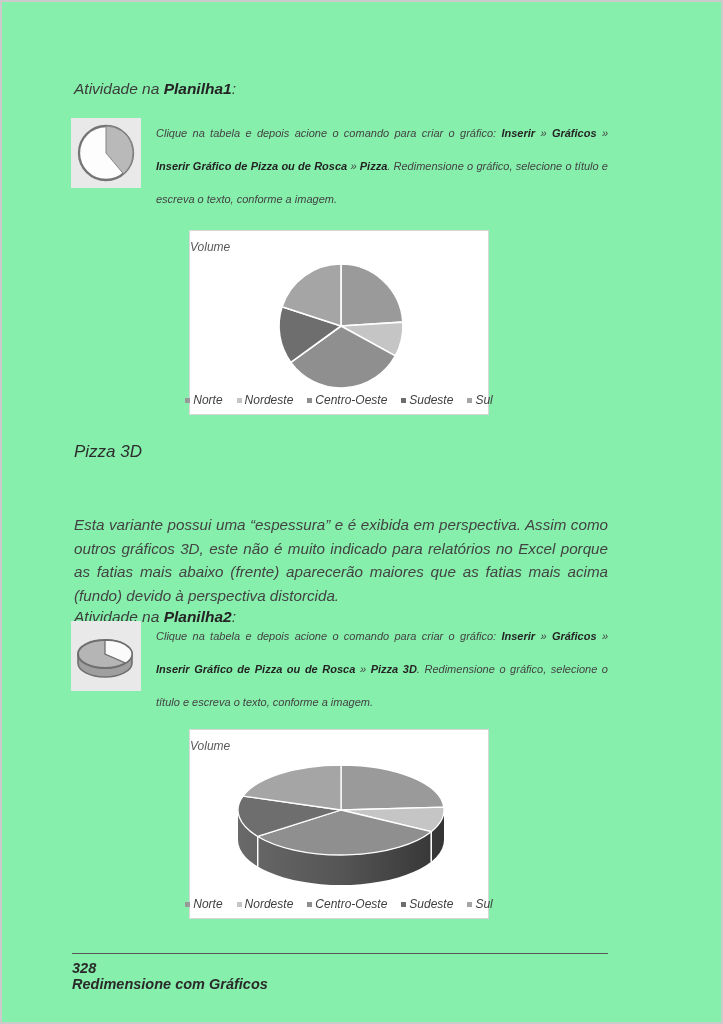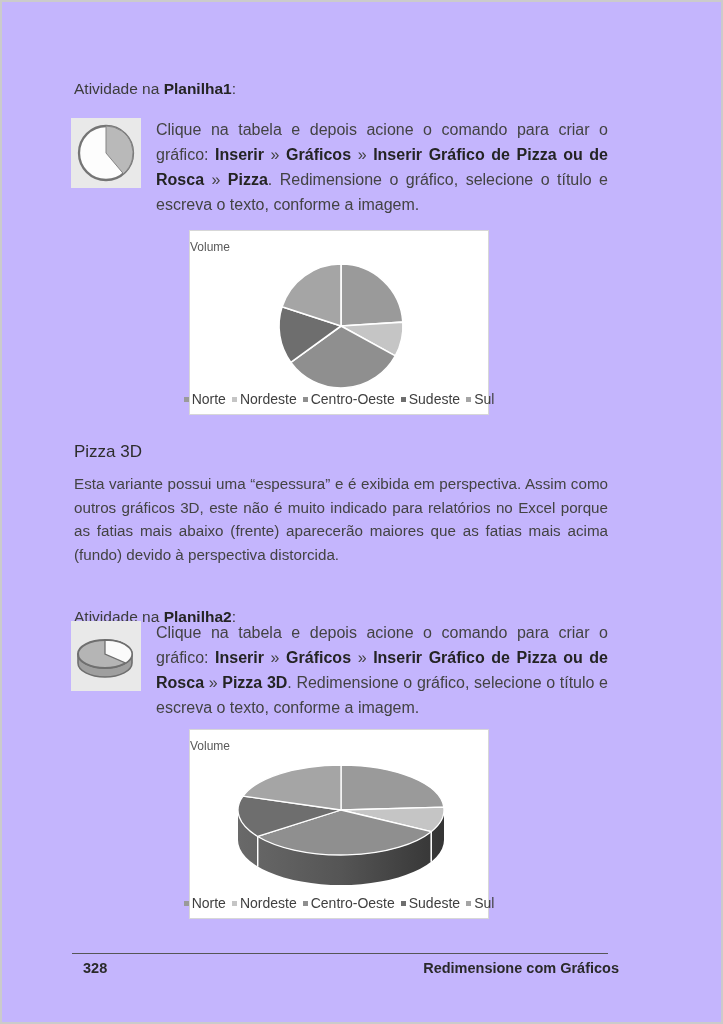--- a/index.html
+++ b/index.html
@@ -1,48 +1,49 @@
 <!DOCTYPE html>
 <html><head>
 <meta charset="utf-8">
 <style>
   html,body{margin:0;padding:0;background:#ffffff;}
   .page{
-    position:relative;width:723px;height:1024px;background:#c4b5fd;
+    position:relative;width:723px;height:1024px;background:#86efac;
     box-sizing:border-box;border:2px solid #cbcbcb;
-    font-family:"Liberation Sans", sans-serif;color:#3f3f3f;overflow:hidden;
+    font-family:"Liberation Sans", sans-serif;color:#3f3f3f;overflow:hidden;font-style:italic;
   }
   .abs{position:absolute;}
   .activity-line{font-size:15.5px;color:#3c3c3c;}
   .bseg{font-weight:bold;color:#242424;}
   .instruction{
-    font-size:16px;line-height:25px;text-align:justify;color:#434343;
+    font-size:11px;line-height:33px;text-align:justify;color:#434343;
     width:452px;
   }
   .body-para{
     font-size:15.2px;line-height:23.6px;text-align:justify;color:#434343;
     width:534px;
+    margin-top:41px;
   }
   .section-heading{font-size:17px;color:#2d2d2d;}
   .icon-tile{
     width:70px;height:70px;background:#e9e9e9;border-radius:2px;
     display:flex;align-items:center;justify-content:center;
   }
   .chart-frame{
     background:#ffffff;border:1px solid #d7d7d7;box-sizing:border-box;
   }
   .chart-title{
     position:absolute;top:9px;left:0;width:100%;text-align:left;
     font-size:12px;color:#595959;z-index:2;
   }
   .pie-svg{position:absolute;left:0;top:0;z-index:1;}
   .legend{
     position:absolute;bottom:7px;left:0;width:100%;z-index:2;
-    display:flex;justify-content:center;gap:6px;
-    font-size:14px;color:#3f3f3f;align-items:center;
+    display:flex;justify-content:center;gap:14px;
+    font-size:12px;color:#3f3f3f;align-items:center;
   }
   .legend-item{display:inline-flex;align-items:center;gap:3px;white-space:nowrap;}
   .legend-swatch{width:5px;height:5px;display:inline-block;}
   .footer-rule{border-top:1.6px solid #565656;width:536px;}
   .footer-row{
     width:536px;display:flex;justify-content:space-between;
     font-size:14.5px;font-weight:bold;color:#2a2a2a;
   }
 </style>
 </head>
@@ -149,18 +150,18 @@
           <span>Sudeste</span>
         </span>
         <span class="legend-item">
           <span class="legend-swatch" style="background: rgb(165, 165, 165);"></span>
           <span>Sul</span>
         </span>
       </div>
   </div>
 
   <div class="abs footer-rule" style="left:70px;top:951px;"></div>
-  <div class="abs footer-row" style="left:81px;top:958px;">
+  <div class="abs footer-row" style="left:70px;top:958px;flex-direction:column;">
     <span>328</span>
     <span>Redimensione com Gráficos</span>
   </div>
 
 </div>
 
 </body></html>

